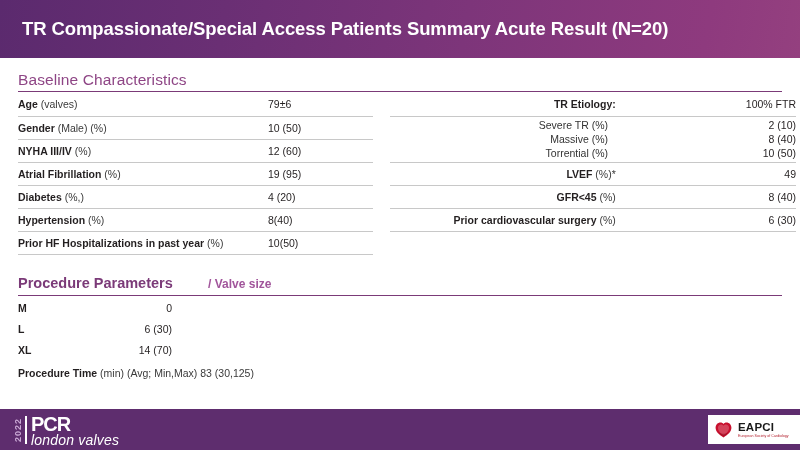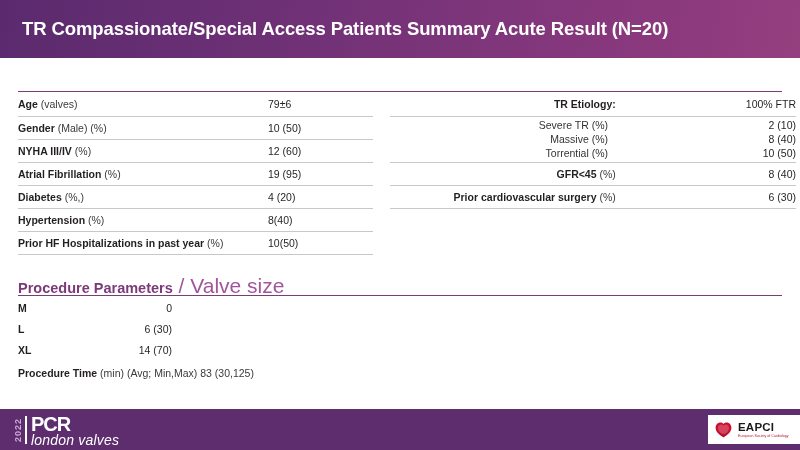--- a/index.html
+++ b/index.html
@@ -57,23 +57,24 @@
   }
   .sec-proc {
     left: 18px; top: 274px;
   }
   .sec-proc .proc-strong {
     font-weight: bold;
     font-size: 14.5px;
     color: #7b3a78;
   }
   .sec-proc .proc-light {
-    font-weight: normal;
-    font-size: 21px;
+    font-weight: bold;
+    font-size: 12px;
     color: #a1559b;
+    margin-left: 32px;
   }
 
   
   .rule-purple {
     position: absolute;
     height: 1px;
     background: #7b3a78;
   }
 
   
@@ -261,20 +262,21 @@
 </style>
 </head>
 <body>
 
 <div class="slide">
 
   <div class="header">
     <div class="header-title">TR Compassionate/Special Access Patients Summary Acute Result (N=20)</div>
   </div>
 
+  <div class="section-heading sec-baseline">Baseline Characteristics</div>
   <div class="rule-purple" style="left:18px; top:91px; width:764px;"></div>
 
   <table class="tbl" id="tbl-left">
     <tbody>
       <tr class="sep">
         <td class="c-lbl lbl"><span>Age</span><span class="sub"> (valves)</span></td>
         <td class="c-val val">79±6</td>
       </tr>
       <tr class="sep">
         <td class="c-lbl lbl"><span>Gender</span><span class="sub"> (Male) (%)</span></td>
@@ -319,20 +321,24 @@
             <span class="s-name">Massive  (%)</span>
             <span class="s-val">8 (40)</span>
           </div>
           <div class="subline">
             <span class="s-name">Torrential  (%)</span>
             <span class="s-val">10 (50)</span>
           </div>
         </td>
       </tr>
       <tr class="sep">
+        <td class="c-lbl lbl"><span>LVEF</span><span class="sub">  (%)*</span></td>
+        <td class="c-val val">49</td>
+      </tr>
+      <tr class="sep">
         <td class="c-lbl lbl"><span>GFR&lt;45</span><span class="sub">  (%)</span></td>
         <td class="c-val val">8 (40)</td>
       </tr>
       <tr class="sep">
         <td class="c-lbl lbl"><span>Prior cardiovascular surgery</span><span class="sub"> (%)</span></td>
         <td class="c-val val">6 (30)</td>
       </tr>
     </tbody>
   </table>
 

